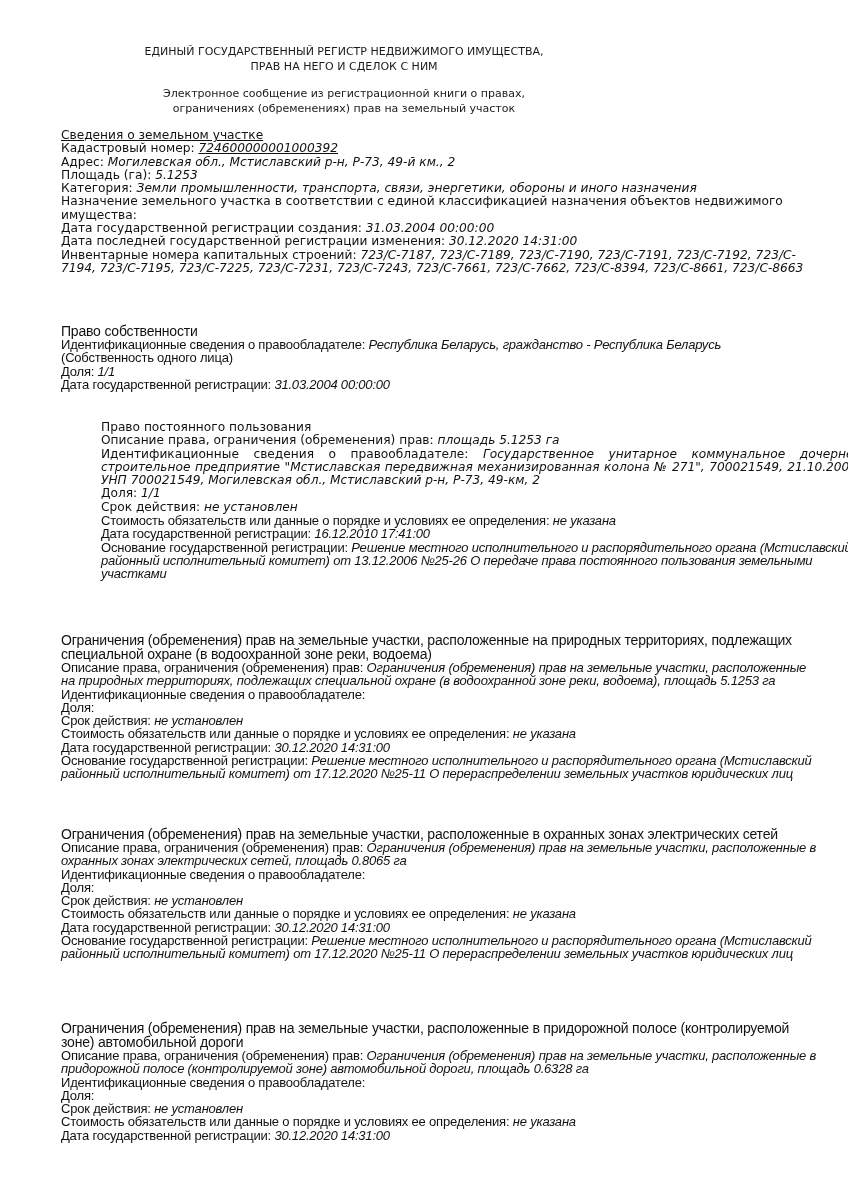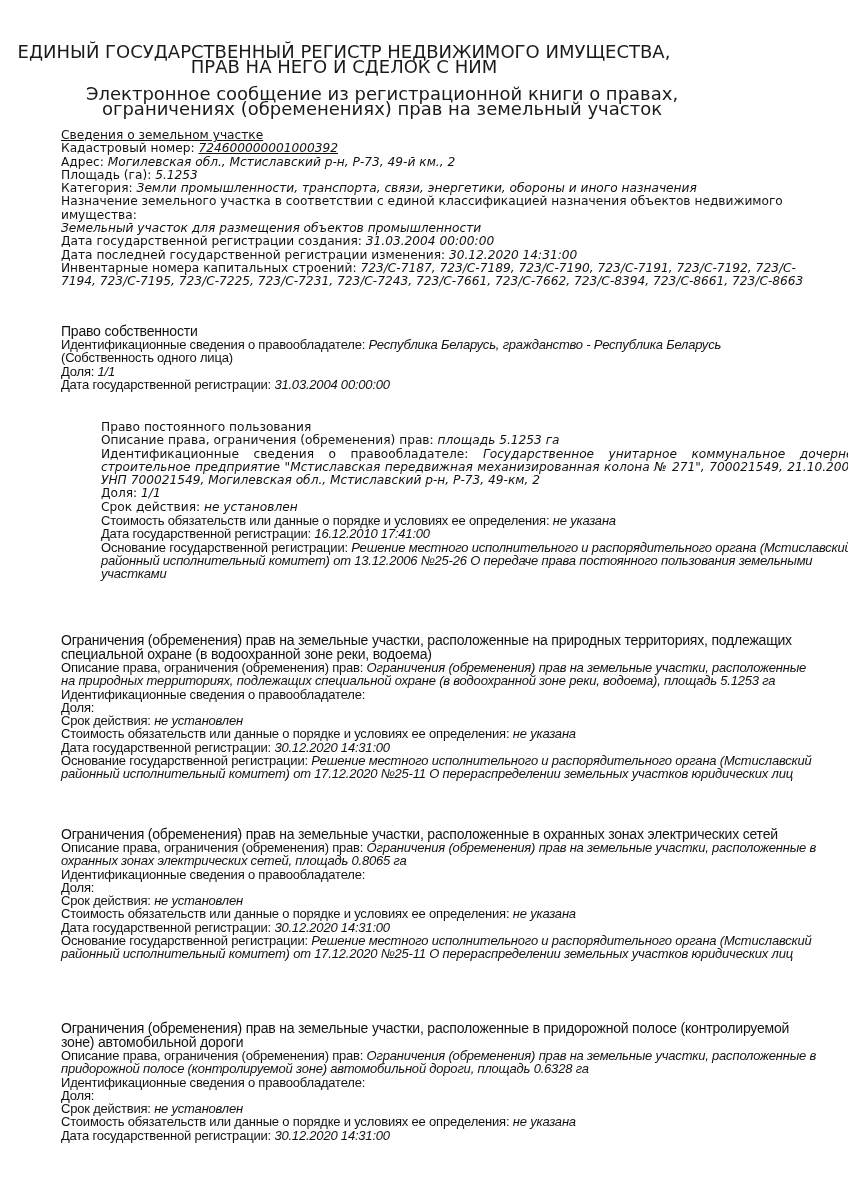--- a/index.html
+++ b/index.html
@@ -1,20 +1,20 @@
 <!DOCTYPE html>
 <html><head>
 <meta charset="utf-8">
 <style>
   html, body { margin:0; padding:0; background:#ffffff; }
   body { width:848px; height:1200px; position:relative; overflow:hidden;
          font-family:"DejaVu Sans", sans-serif; color:#111; }
-  .hdr { position:absolute; left:0; width:688px; text-align:center; font-size:18px; line-height:15px; color:#1a1a1a; }
+  .hdr { position:absolute; left:0; width:688px; text-align:center; font-size:11px; line-height:15px; color:#1a1a1a; }
   .h1 { top:44px; }
-  .h2 { top:86px;margin-left:38px; }
+  .h2 { top:86px; }
   .sec { position:absolute; left:61px; width:760px; font-size:12.2px; line-height:13.3px; }
   .sec .t { font-weight:normal; }
   .sec .u { text-decoration:underline; }
   .sec i { font-style:italic; }
   .row { white-space:normal; }
   .just { text-align:justify; }
   .link { text-decoration:underline; }
   .cond { font-family:"Liberation Sans", sans-serif; font-size:13px; line-height:13.3px; letter-spacing:-0.2px; }
   .cond .t { font-size:14px; line-height:14px; }
 </style>
@@ -29,21 +29,21 @@
   <div>Электронное сообщение из регистрационной книги о правах,</div>
   <div>ограничениях (обременениях) прав на земельный участок</div>
 </div>
 
 <div class="sec" style="top:129px;">
   <div class="t u">Сведения о земельном участке</div>
   <div class="row"><span>Кадастровый номер: </span><i class="link">724600000001000392</i></div>
   <div class="row"><span>Адрес: </span><i>Могилевская обл., Мстиславский р-н, Р-73, 49-й км., 2</i></div>
   <div class="row"><span>Площадь (га): </span><i>5.1253</i></div>
   <div class="row"><span>Категория: </span><i>Земли промышленности, транспорта, связи, энергетики, обороны и иного назначения</i></div>
-  <div class="row"><span>Назначение земельного участка в соответствии с единой классификацией назначения объектов недвижимого имущества:</span><br><i>Земельный участок для размещения объектов промышленности</i></div>
+  <div class="row"><span>Назначение земельного участка в соответствии с единой классификацией назначения объектов недвижимого имущества:</span><br></div>
   <div class="row"><span>Дата государственной регистрации создания: </span><i>31.03.2004 00:00:00</i></div>
   <div class="row"><span>Дата последней государственной регистрации изменения: </span><i>30.12.2020 14:31:00</i></div>
   <div class="row"><span>Инвентарные номера капитальных строений: </span><i>723/C-7187, 723/C-7189, 723/C-7190, 723/C-7191, 723/C-7192, 723/C-7194, 723/C-7195, 723/C-7225, 723/C-7231, 723/C-7243, 723/C-7661, 723/C-7662, 723/C-8394, 723/C-8661, 723/C-8663</i></div>
 </div>
 
 <div class="sec cond" style="top:324px;">
   <div class="t">Право собственности</div>
   <div class="row"><span>Идентификационные сведения о правообладателе: </span><i>Республика Беларусь, гражданство - Республика Беларусь</i></div>
   <div class="row">(Собственность одного лица)</div>
   <div class="row"><span>Доля: </span><i>1/1</i></div>

